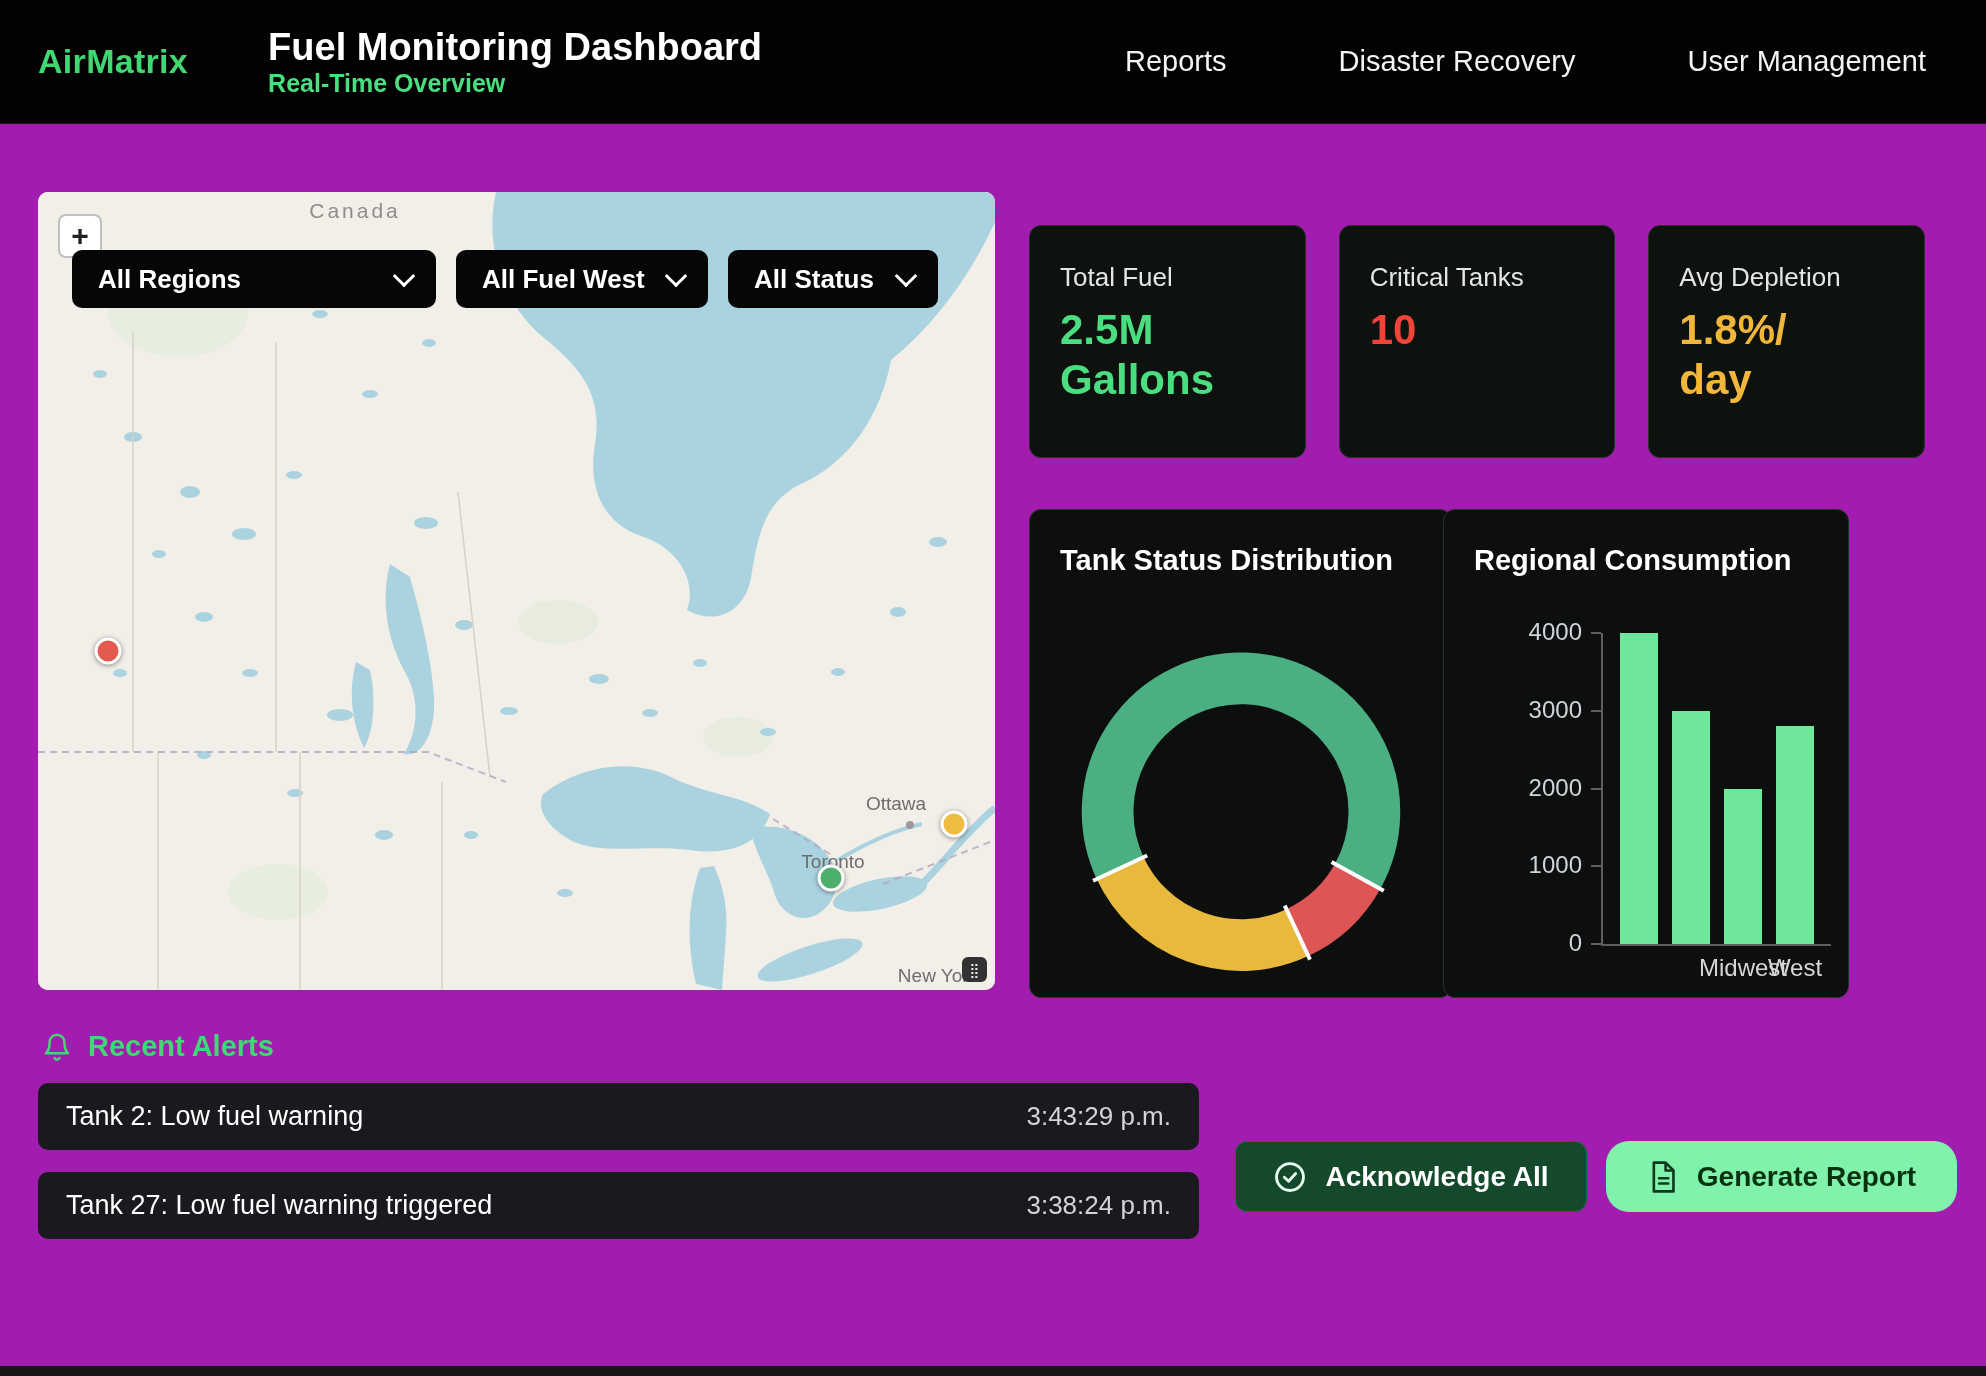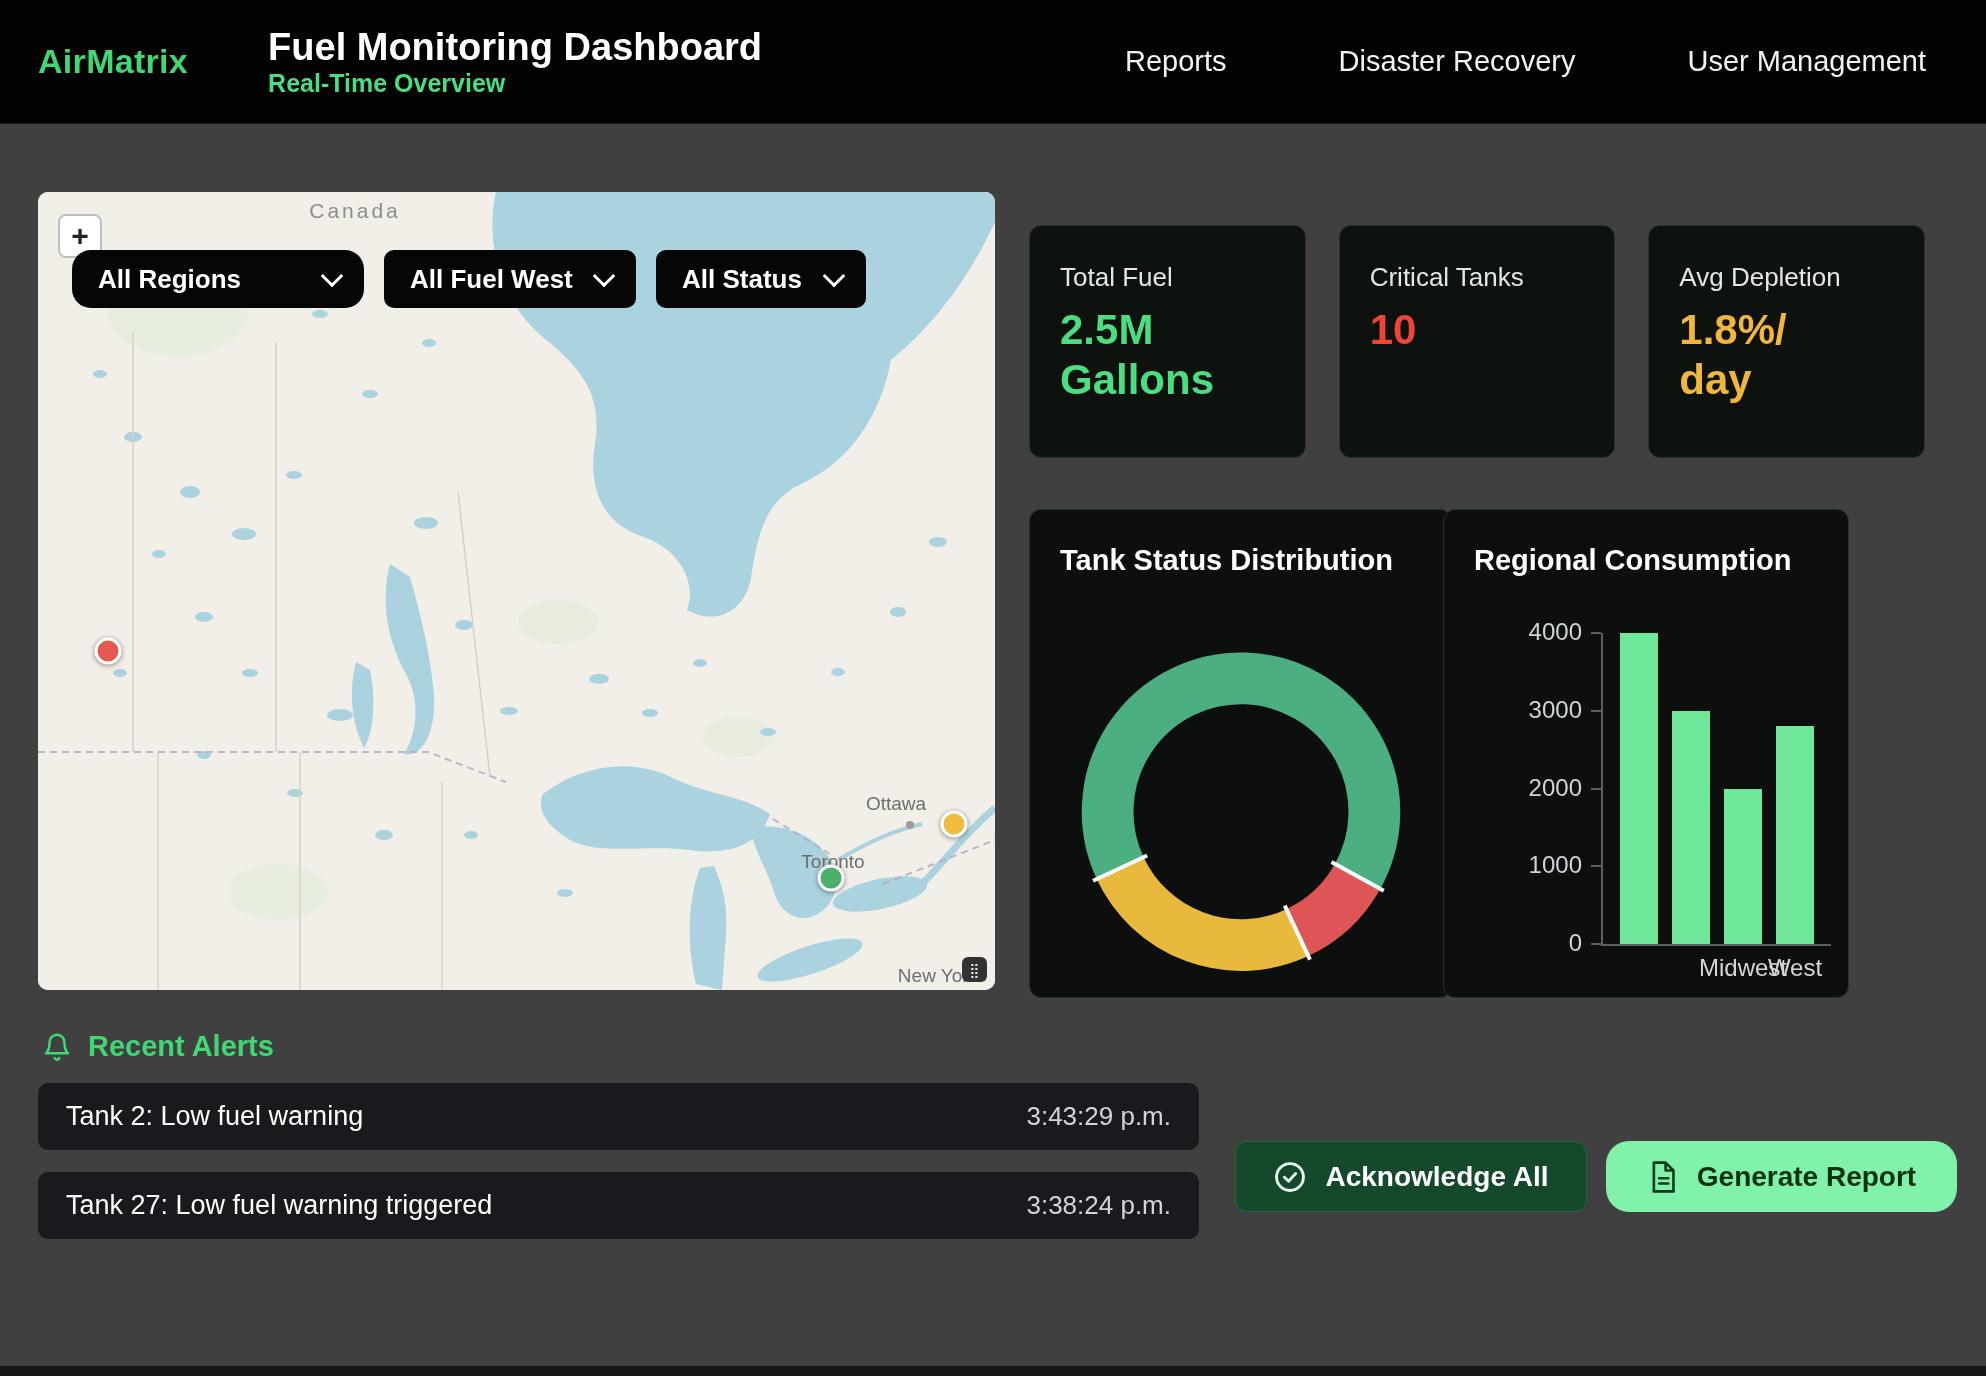--- a/index.html
+++ b/index.html
@@ -1,16 +1,16 @@
 <!DOCTYPE html>
 <html><head>
 <meta charset="utf-8">
 <style>
   html,body{margin:0;padding:0;background:#000;}
-  .app{position:relative;width:1986px;height:1376px;overflow:hidden;background:#404040;
+  .app{position:relative;width:1986px;height:1376px;overflow:hidden;background:#a21caf;
        font-family:"Liberation Sans","DejaVu Sans",sans-serif;color:#fff;}
 
   
   .header{position:absolute;top:0;left:0;right:0;height:124px;background:#020202;
           border-bottom:1px solid #1c1c1c;display:flex;align-items:center;
           padding:0 60px 0 38px;box-sizing:border-box;}
   .logo{font-size:34px;font-weight:800;margin-right:80px;letter-spacing:.3px;}
   .title-wrap{display:flex;flex-direction:column;}
   .page-title{font-size:38px;font-weight:700;color:#fff;}
   .page-subtitle{font-size:25px;font-weight:600;}
@@ -26,21 +26,21 @@
   .map-markers{position:absolute;inset:0;}
   .marker{position:absolute;width:27px;height:27px;border-radius:50%;border:3px solid #fff;
           transform:translate(-50%,-50%);box-shadow:0 1px 5px rgba(0,0,0,.45);box-sizing:border-box;}
   .zoom-btn{position:absolute;left:20px;top:22px;width:44px;height:44px;background:#fff;
             border:2px solid #bfbfbf;border-radius:8px;color:#222;font-size:30px;font-weight:700;
             display:flex;align-items:center;justify-content:center;box-sizing:border-box;cursor:pointer;}
   .filter-bar{position:absolute;left:34px;top:58px;display:flex;gap:20px;}
   .filter{height:58px;background:#060606;border-radius:10px;display:flex;align-items:center;
           justify-content:space-between;padding:0 24px 0 26px;color:#fff;cursor:pointer;
           box-sizing:border-box;}
-  .filter:nth-child(1){width:292px;border-radius:19px;}
+  .filter:nth-child(1){width:364px;}
   .filter:nth-child(2){width:252px;}
   .filter:nth-child(3){width:210px;}
   .filter-label{font-size:26px;font-weight:700;}
   .chevron{width:13px;height:13px;border-right:3px solid #fff;border-bottom:3px solid #fff;
            transform:rotate(45deg);margin-top:-7px;}
   .grip{position:absolute;right:8px;bottom:8px;width:25px;height:25px;background:#323232;
         border-radius:6px;color:#e8e8e8;display:flex;align-items:center;justify-content:center;
         font-size:14px;cursor:pointer;}
 
   

